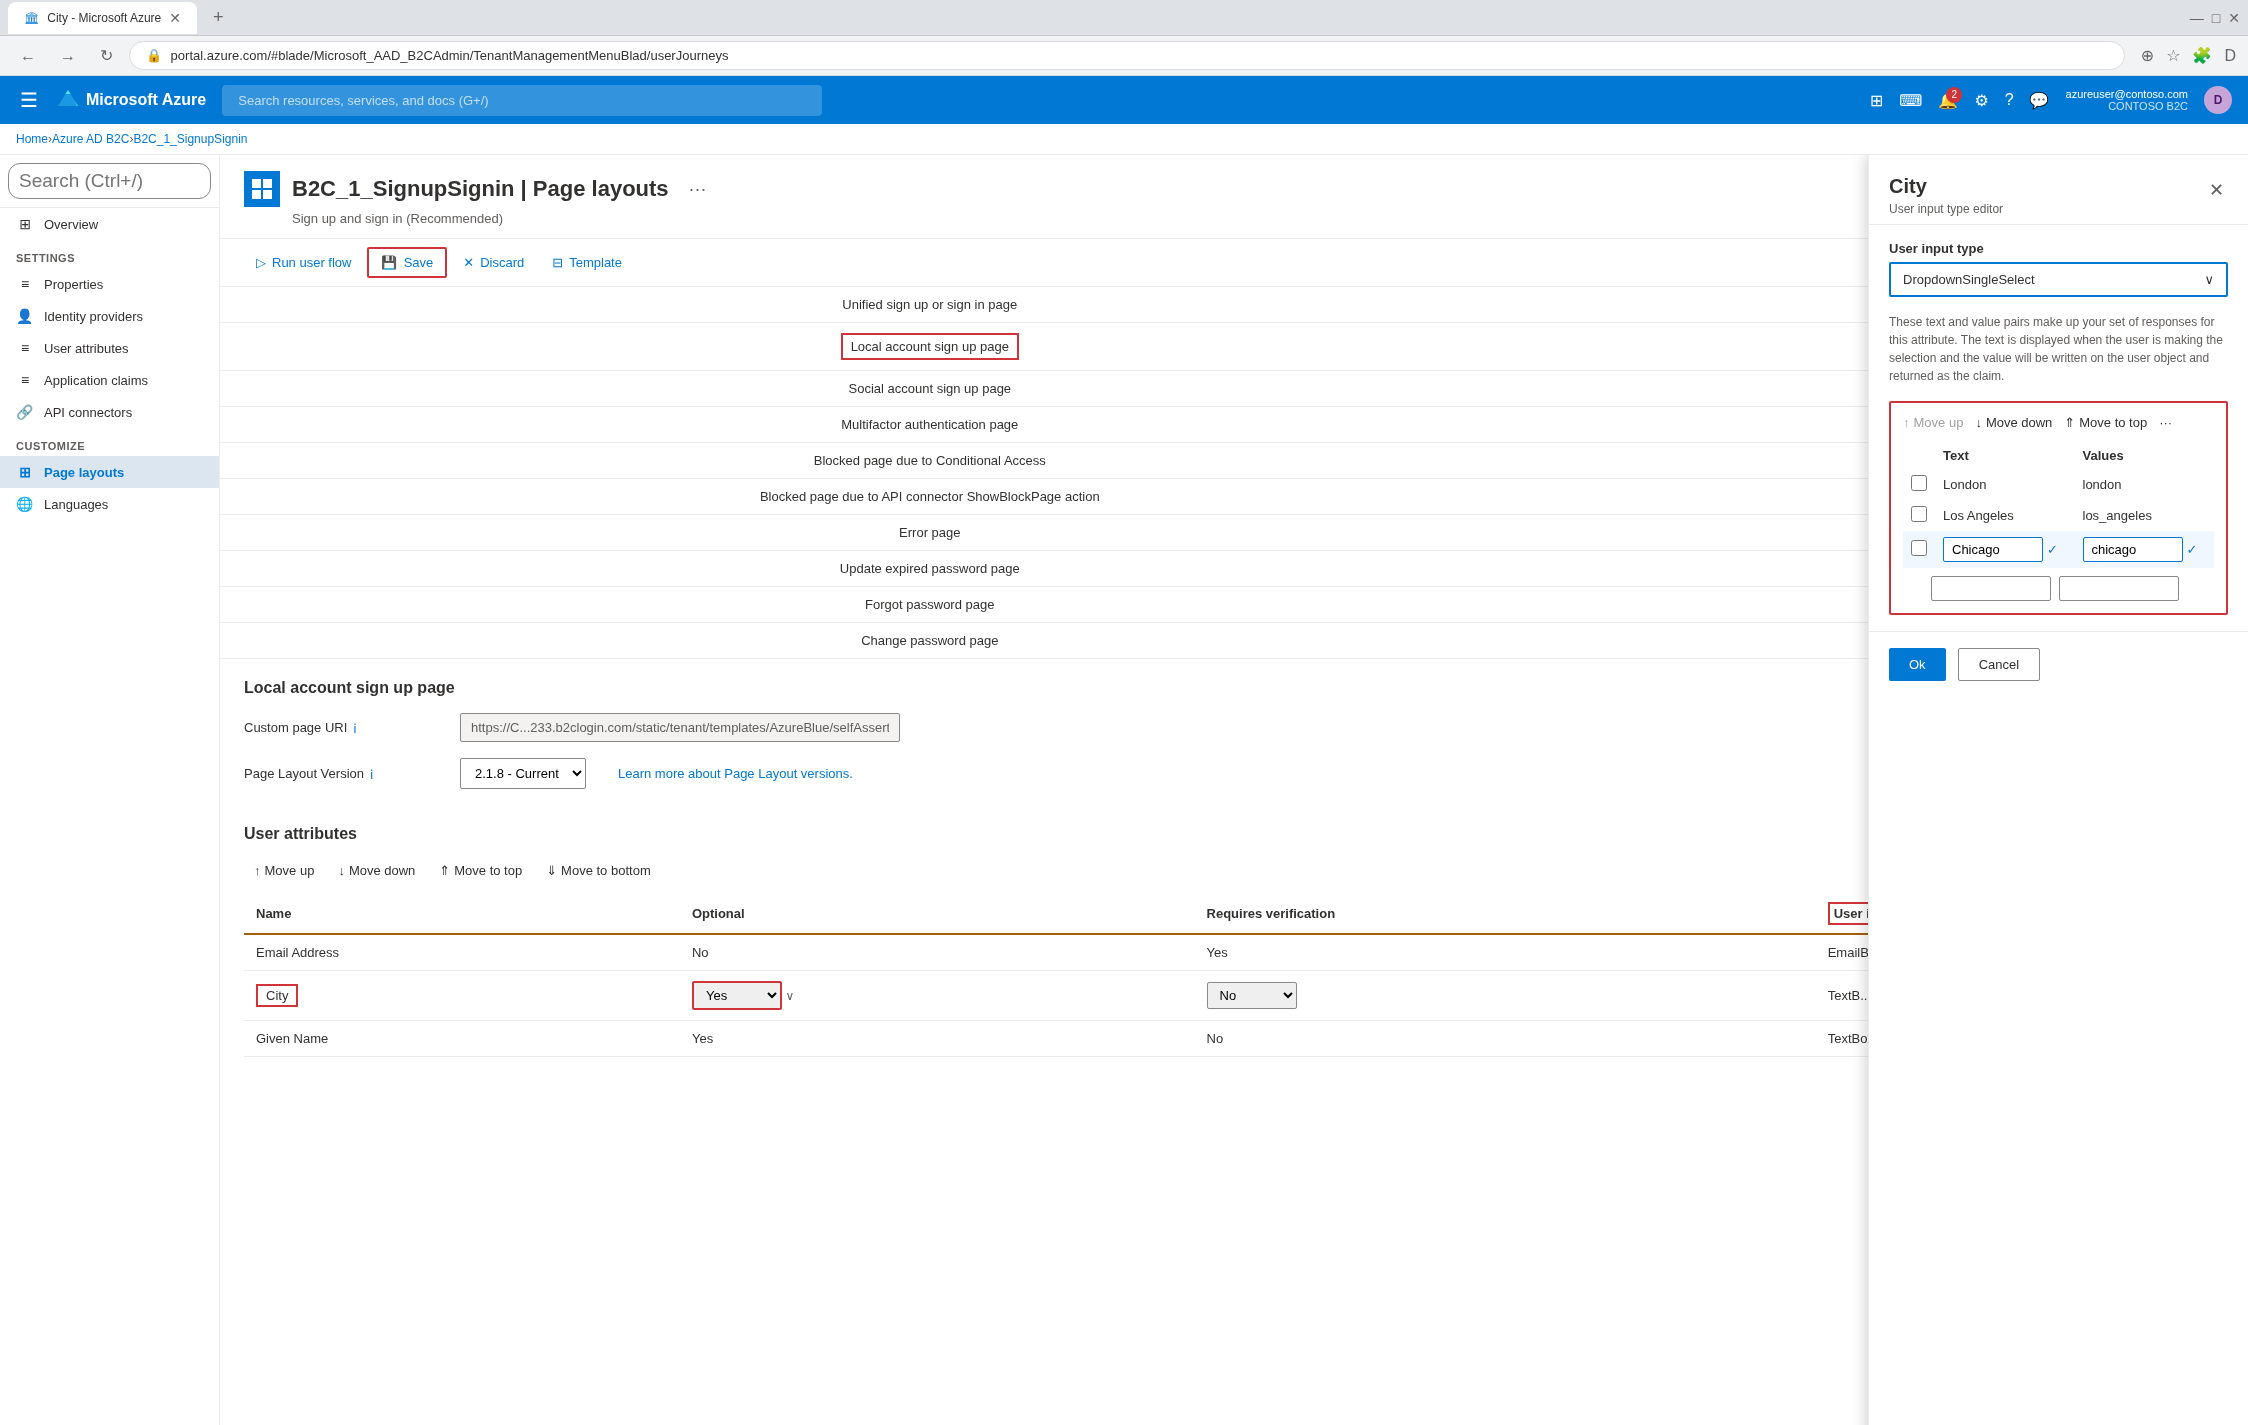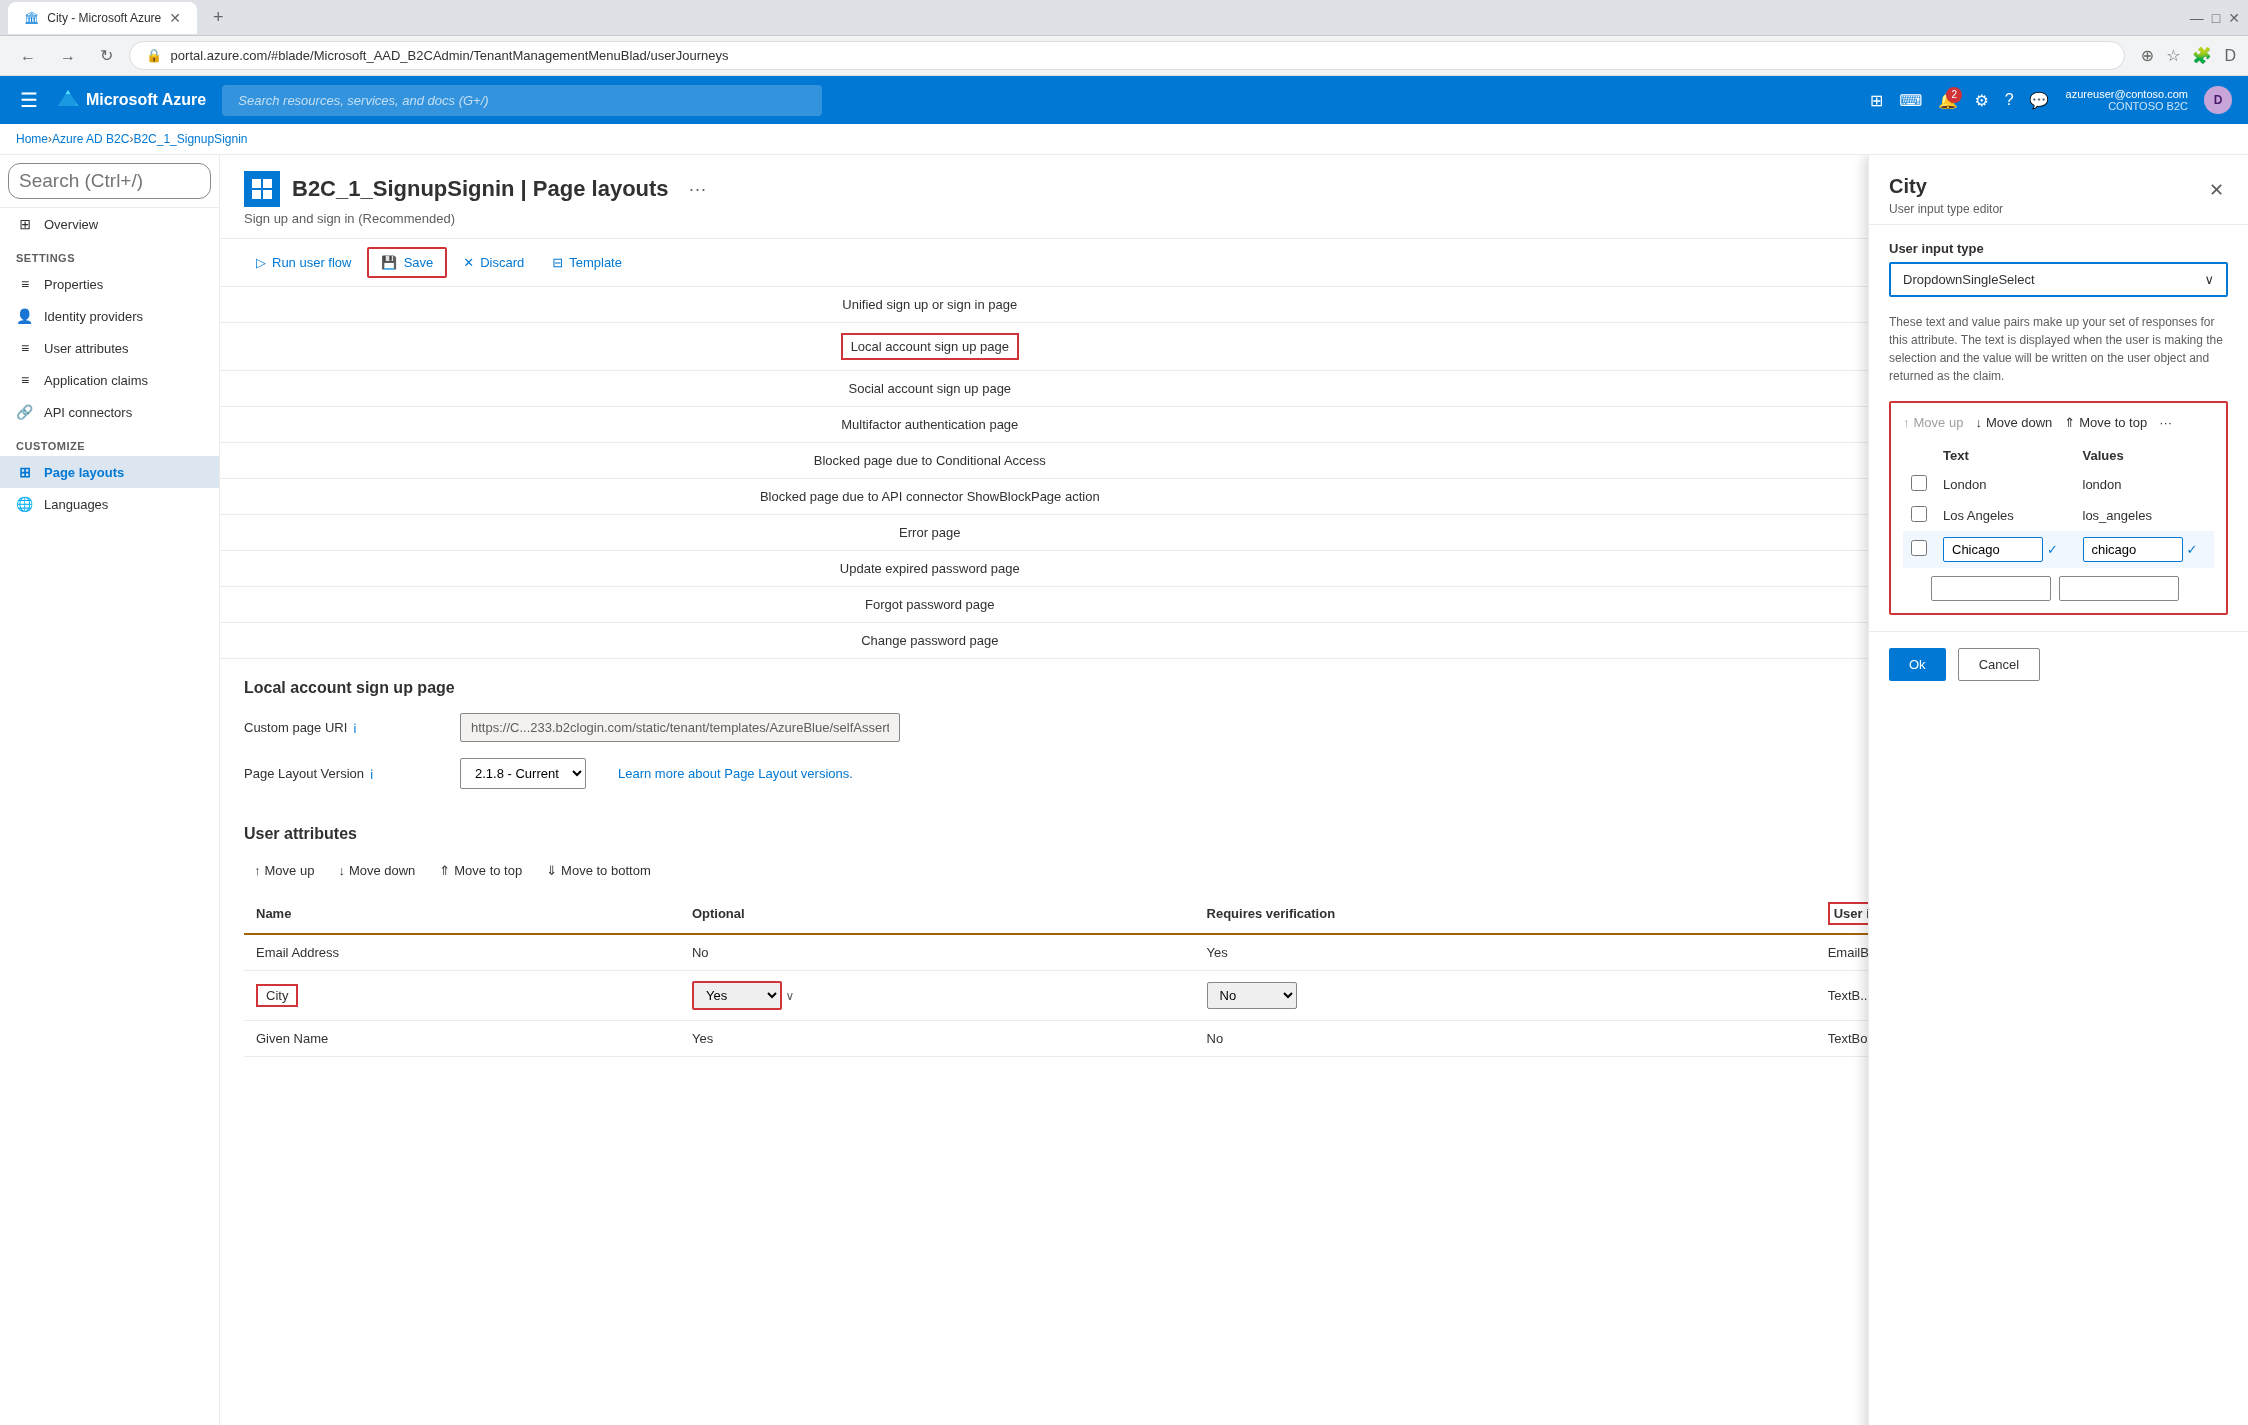--- a/index.html
+++ b/index.html
@@ -13,21 +13,21 @@
     .browser-controls { background: #f1f3f4; height: 40px; display: flex; align-items: center; padding: 0 12px; gap: 8px; border-bottom: 1px solid #dadce0; }
     .nav-btn { background: none; border: none; font-size: 16px; color: #666; cursor: pointer; padding: 4px 8px; border-radius: 50%; }
     .address-bar { flex: 1; background: white; border: 1px solid #dadce0; border-radius: 20px; padding: 6px 16px; font-size: 13px; color: #333; display: flex; align-items: center; gap: 8px; }
     .address-text { flex: 1; font-size: 13px; color: #333; }
     .browser-icons { display: flex; align-items: center; gap: 12px; margin-left: 8px; color: #666; font-size: 16px; }
 
     
     .azure-header { background: #0078d4; height: 48px; display: flex; align-items: center; padding: 0 16px; gap: 16px; color: white; }
     .hamburger { font-size: 20px; cursor: pointer; padding: 4px; }
     .azure-logo { display: flex; align-items: center; gap: 8px; font-size: 16px; font-weight: 600; }
-    .azure-search { flex: 1; max-width: 600px; background: rgba(255,255,255,0.2); border: none; border-radius: 4px; padding: 8px 16px; color: white; font-size: 13px; outline: none; font-style: italic; }
+    .azure-search { flex: 1; max-width: 600px; background: rgba(255,255,255,0.2); border: none; border-radius: 4px; padding: 8px 16px; color: white; font-size: 13px; outline: none; }
     .azure-search::placeholder { color: rgba(255,255,255,0.7); }
     .azure-header-icons { display: flex; align-items: center; gap: 16px; margin-left: auto; }
     .azure-header-icon { color: white; font-size: 16px; cursor: pointer; }
     .user-info { display: flex; flex-direction: column; align-items: flex-end; font-size: 11px; cursor: pointer; }
     .user-avatar { width: 28px; height: 28px; background: #c7a5d8; border-radius: 50%; display: flex; align-items: center; justify-content: center; font-weight: 600; font-size: 12px; color: #4a1a6b; }
 
     
     .breadcrumb { padding: 8px 16px; background: white; font-size: 12px; color: #0078d4; border-bottom: 1px solid #edebe9; display: flex; align-items: center; }
     .breadcrumb-sep { color: #605e5c; }
     .breadcrumb-current { color: #0078d4; cursor: pointer; }
@@ -47,21 +47,21 @@
     .sidebar-overview { display: flex; align-items: center; gap: 10px; padding: 8px 16px; cursor: pointer; font-size: 13px; }
 
     
     .content-area { flex: 1; overflow-y: auto; background: white; position: relative; }
 
     
     .page-header { padding: 16px 24px 12px; border-bottom: 1px solid #edebe9; }
     .page-title-row { display: flex; align-items: center; gap: 12px; margin-bottom: 4px; }
     .page-icon { width: 36px; height: 36px; background: #0078d4; display: flex; align-items: center; justify-content: center; color: white; font-size: 18px; }
     .page-title { font-size: 22px; font-weight: 600; color: #323130; }
-    .page-subtitle { font-size: 13px; color: #605e5c; }
+    .page-subtitle { font-size: 13px; color: #605e5c; margin-left: 48px; }
     .page-more { color: #605e5c; cursor: pointer; font-size: 18px; margin-left: 8px; }
 
     
     .toolbar { display: flex; align-items: center; gap: 4px; padding: 8px 24px; border-bottom: 1px solid #edebe9; }
     .toolbar-btn { display: flex; align-items: center; gap: 6px; padding: 6px 12px; border: none; background: none; font-size: 13px; cursor: pointer; color: #0078d4; border-radius: 2px; }
     .toolbar-btn.save-btn { border: 2px solid #d13438; color: #0078d4; }
 
     
     .page-table { width: 100%; border-collapse: collapse; }
     .page-table td { padding: 10px 16px; border-bottom: 1px solid #edebe9; font-size: 13px; }

